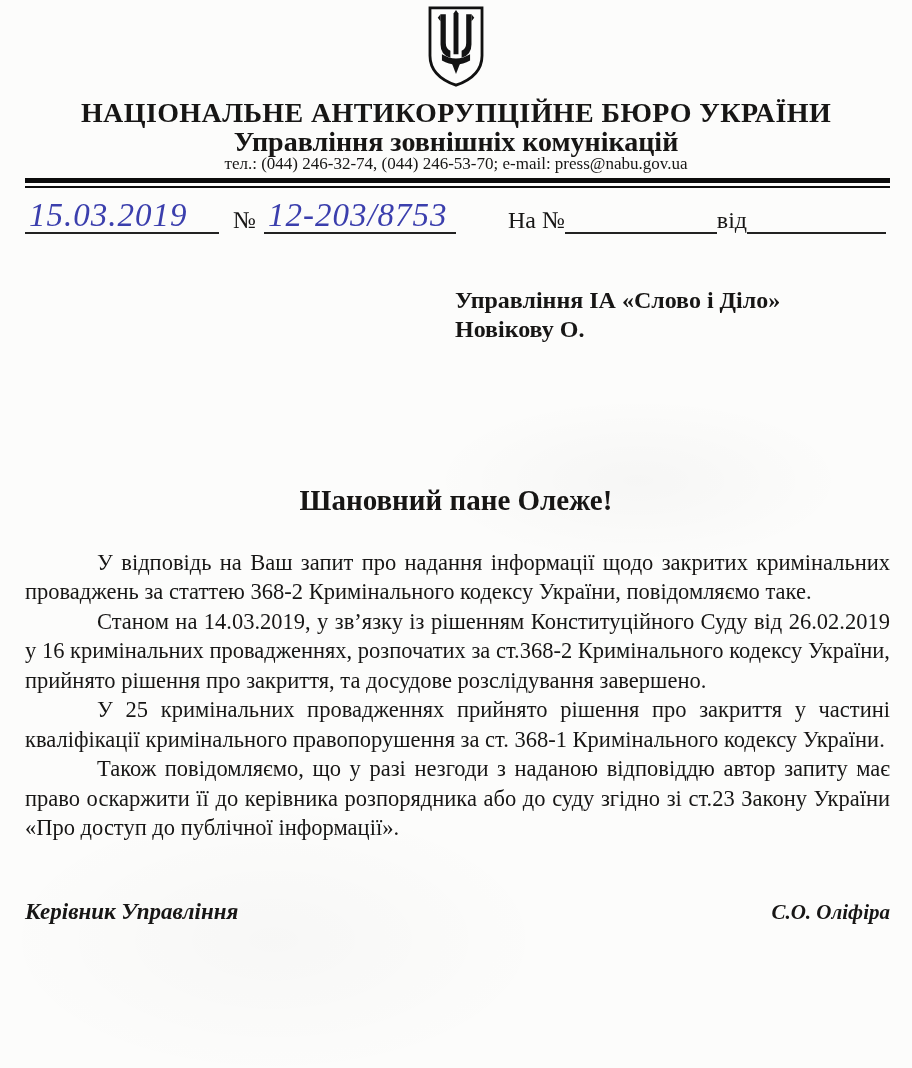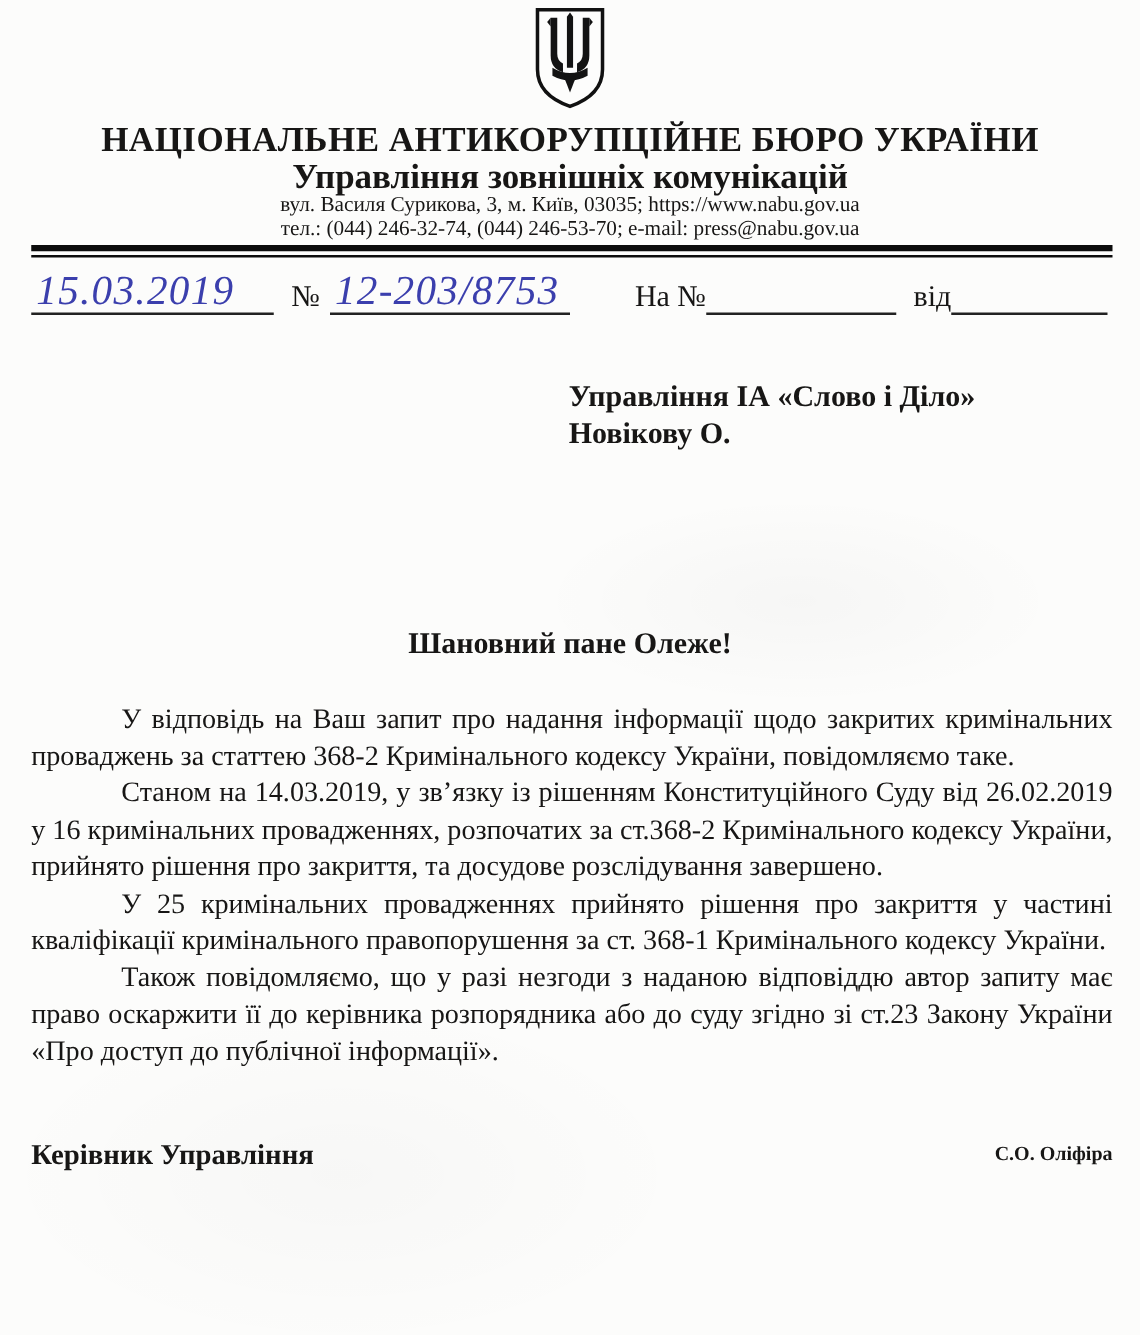--- a/index.html
+++ b/index.html
@@ -47,46 +47,47 @@
     white-space:nowrap;
     transform:rotate(-1.2deg);
     transform-origin:left bottom;
     letter-spacing:1px;
   }
   .slot-date{width:190px;padding-left:4px;}
   .no-label{margin:0 8px 0 14px;}
   .slot-num{width:188px;padding-left:4px;}
   .na-label{margin-left:52px;white-space:nowrap;text-align:center;}
   .blank1{width:152px;}
-  .vid-label{margin-left:14px;}
+  .vid-label{}
   .blank2{flex:1;margin-right:4px;}
   
   .recipient{
     margin:52px 0 0 455px;
     font-weight:bold;font-size:24px;line-height:29px;
   }
   
   .salutation{
-    margin-top:140px;text-align:center;font-weight:bold;font-size:24px;
+    margin-top:140px;text-align:center;font-weight:bold;font-size:29px;
   }
   
   .letter-body{
     margin:31px 22px 0 25px;
     font-size:22.5px;line-height:29.5px;
     text-align:justify;
   }
   .letter-body p{margin:0;text-indent:72px;}
   
   .signature{
     display:flex;justify-content:space-between;align-items:flex-end;
     margin:54px 22px 0 25px;
     font-weight:bold;
+    font-style:italic;
   }
   .sig-title{font-size:23px;line-height:30px;}
-  .sig-name{font-size:16px;line-height:30px;}
+  .sig-name{font-size:21px;line-height:30px;}
 </style>
 </head>
 <body>
 
 <div class="page">
 
   <div class="emblem-wrap">
     <svg viewBox="0 0 100 128" width="72" height="90" aria-hidden="true">
       <path d="M13 4 H87 V72 Q87 101 50 114 Q13 101 13 72 Z" fill="#fdfdfc" stroke="#111" stroke-width="4"></path>
       <g fill="#131313">
@@ -96,21 +97,20 @@
         <path d="M30 70 Q50 82 70 70 L70 79 Q50 90 30 79 Z"></path>
         <path d="M43 80 H57 L50 98 Z"></path>
         <path d="M28 13 L24 18 L28 23 Z"></path>
         <path d="M72 13 L76 18 L72 23 Z"></path>
       </g>
     </svg>
   </div>
 
   <h1 class="org-name">НАЦІОНАЛЬНЕ АНТИКОРУПЦІЙНЕ БЮРО УКРАЇНИ</h1>
   <h2 class="dept-name">Управління зовнішніх комунікацій</h2>
-  <div class="addr-line">вул. Василя Сурикова, 3, м. Київ, 03035; https://www.nabu.gov.ua</div>
   <div class="addr-line">тел.: (044) 246-32-74, (044) 246-53-70; e-mail: press@nabu.gov.ua</div>
 
   <div class="rule"></div>
 
   <div class="ref-line">
     <span class="slot-date u"><span class="hw">15.03.2019</span></span>
     <span class="no-label">№</span>
     <span class="slot-num u"><span class="hw">12-203/8753</span></span>
     <span class="na-label">На №</span>
     <span class="blank1 u"></span>

